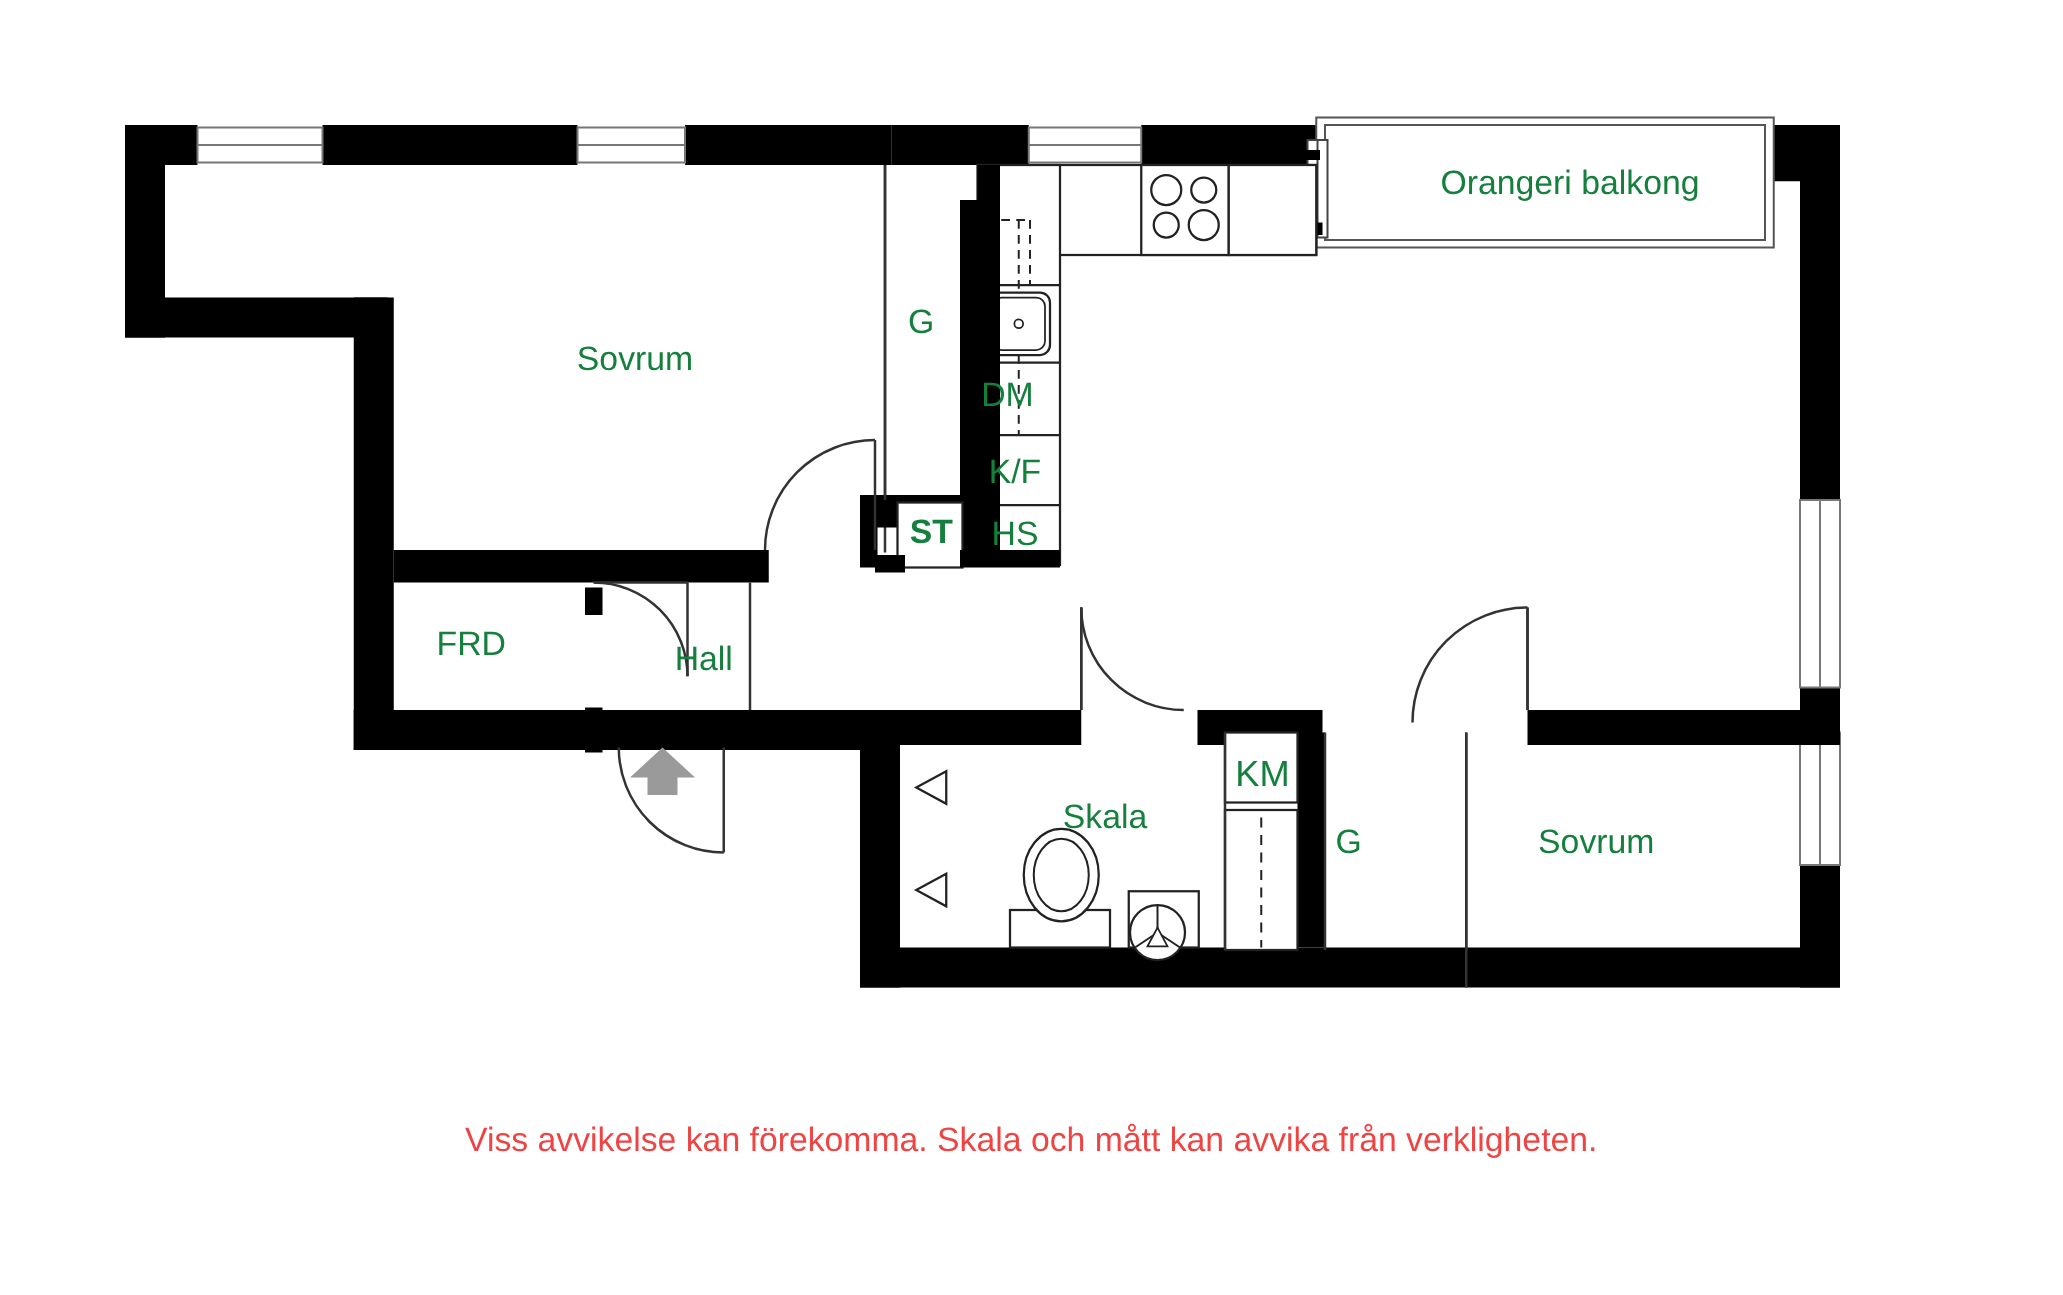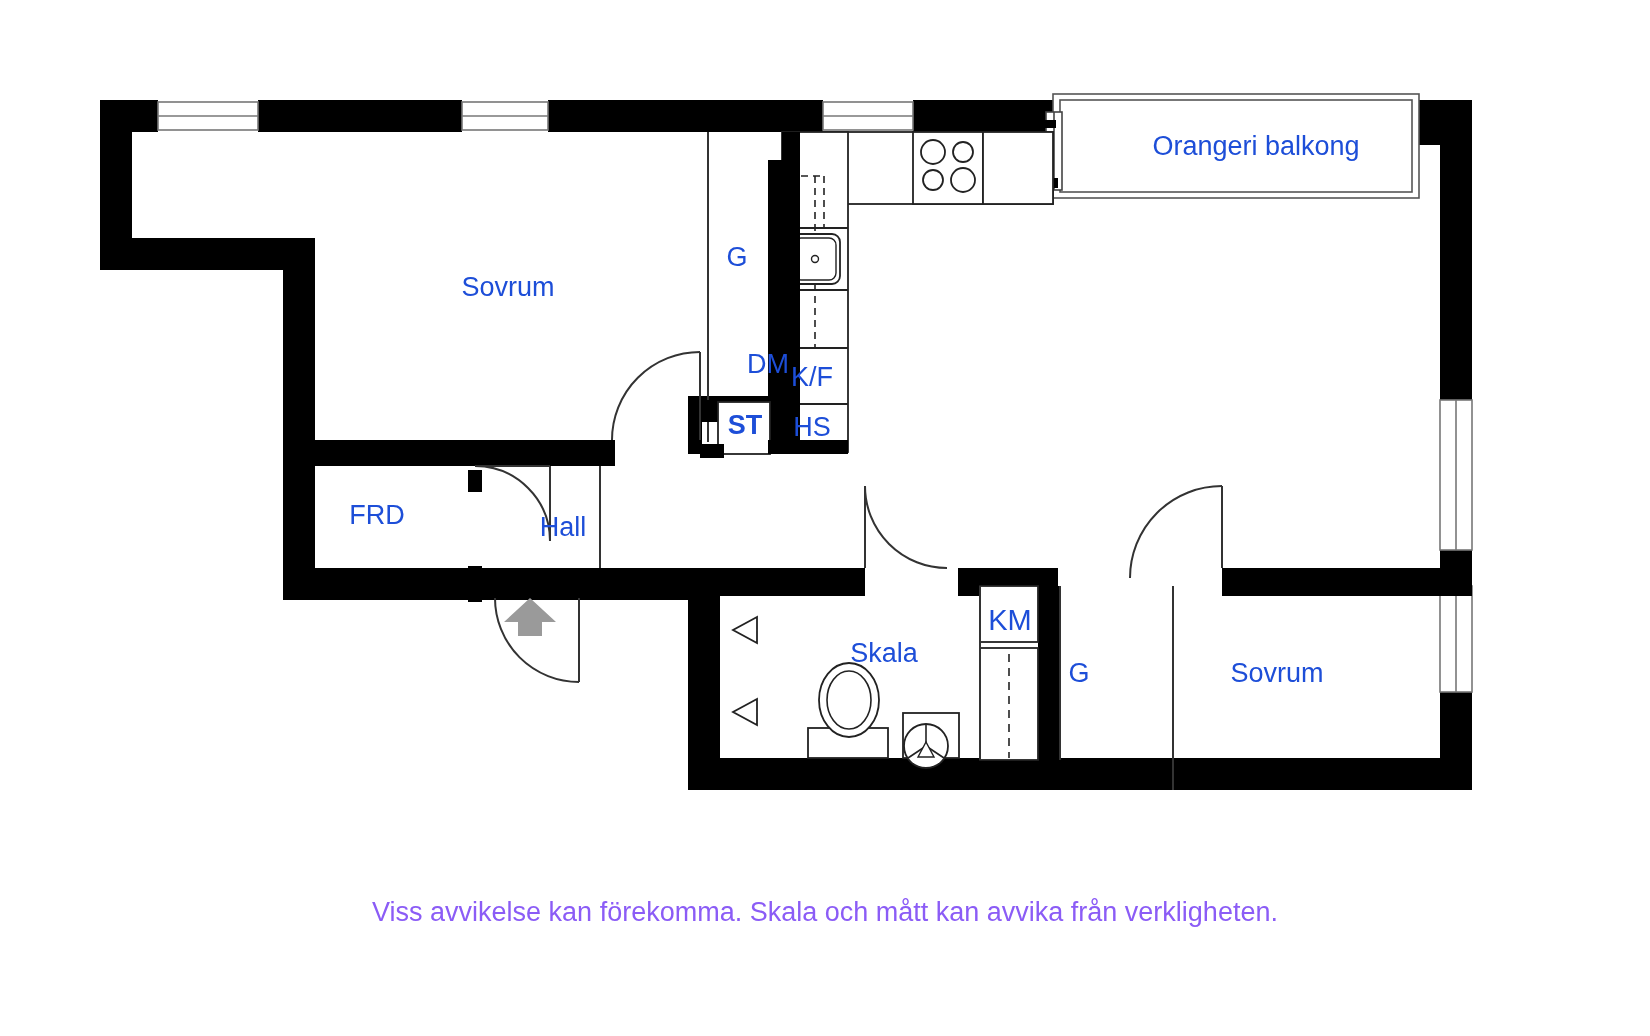--- a/index.html
+++ b/index.html
@@ -19,36 +19,36 @@
   }
   #plan {
     position: absolute;
     left: 0; top: 0;
     width: 1650px;
     height: 1036px;
   }
   .room-label {
     position: absolute;
     font-family: "Liberation Sans", sans-serif;
-    color: #1d4ed8;
+    color: #15803d;
     text-align: center;
     white-space: nowrap;
     line-height: 1.18;
     pointer-events: none;
   }
   .lbl-big { font-size: 27px; }
   .lbl-sm  { font-size: 29px; }
   .disclaimer {
     position: absolute;
     left: 0;
     top: 897px;
     width: 1650px;
     text-align: center;
     font-size: 27px;
-    color: #8b5cf6;
+    color: #ef4444;
     font-family: "Liberation Sans", sans-serif;
   }
   .multi { line-height: 1.16; }
 </style>
 </head>
 <body>
 
 <div id="stage">
 
   <svg id="plan" viewBox="0 0 1650 1036" xmlns="http://www.w3.org/2000/svg">
@@ -272,21 +272,21 @@
   </svg>
 
   <div class="room-label lbl-big" style="left:408px; top:272px; width:200px;">
     <span>Sovrum</span>
   </div>
 
   <div class="room-label lbl-big" style="left:697px; top:242px; width:80px;">
     <span>G</span>
   </div>
 
-  <div class="room-label lbl-big" style="left:718px; top:301px; width:100px;margin-top:48px;">
+  <div class="room-label lbl-big" style="left:756px; top:301px; width:100px;">
     <span>DM</span>
   </div>
 
   <div class="room-label lbl-big" style="left:762px; top:362px; width:100px;">
     <span>K/F</span>
   </div>
 
   <div class="room-label lbl-big" style="left:700px; top:410px; width:90px;font-weight:bold;">
     <span>ST</span>
   </div>

